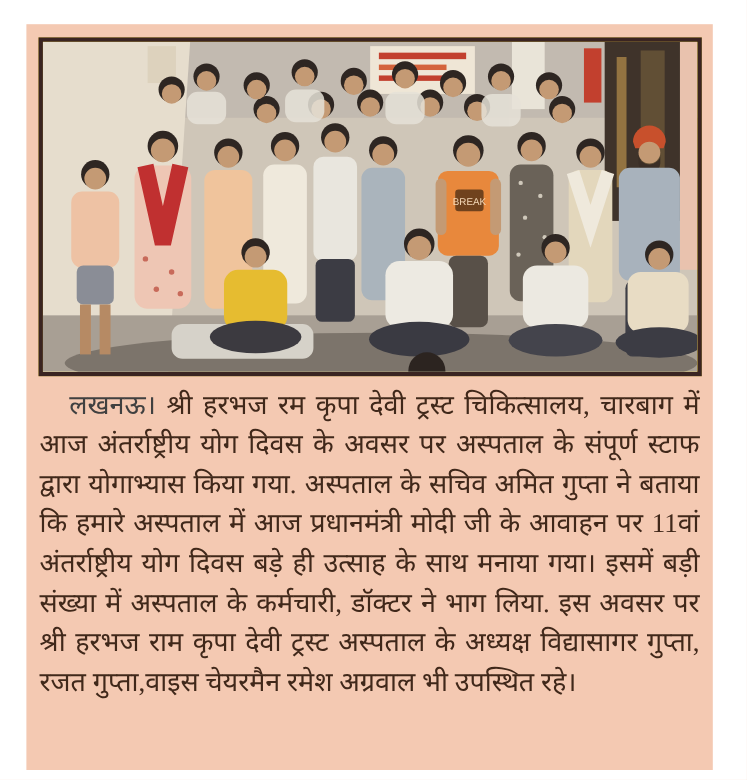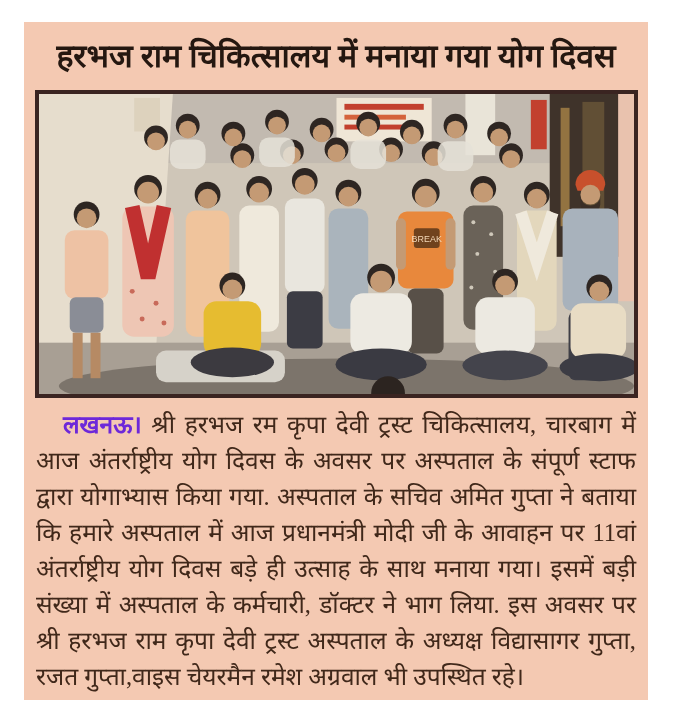--- a/index.html
+++ b/index.html
@@ -19,28 +19,27 @@
   .photo-frame{
     margin:12px auto 0 auto;width:595px;height:300px;
     border:4px solid #3a2421;background:#fde047;overflow:hidden;
   }
   .photo-frame svg{display:block;width:100%;height:100%;}
   .article{
     margin:9px 12px 0 12px;
     font-size:24.5px;line-height:36px;color:#40281a;
     text-align:justify;text-indent:1.1em;
   }
-  .dateline{font-weight:bold;color:#6d28d9;}
+  .dateline{font-weight:normal;color:#404040;}
 </style>
 </head>
 <body>
 
 <div class="clip">
 
-  <h1 class="headline">हरभज राम चिकित्सालय में मनाया गया योग दिवस</h1>
 
   <figure class="photo-frame" style="margin-top:12px;">
     <svg viewBox="0 0 600 304" preserveAspectRatio="none">
 
       <rect x="0" y="0" width="600" height="304" fill="#cfc6b8"></rect>
       <rect x="0" y="0" width="600" height="70" fill="#c2bab0"></rect>
       <polygon points="0,0 135,0 115,304 0,304" fill="#e6ddcd"></polygon>
       <rect x="430" y="0" width="30" height="62" fill="#e9e4d8"></rect>
 
       <rect x="300" y="4" width="96" height="44" fill="#efe6d6" stroke="#bba globally" stroke-width="0"></rect>

